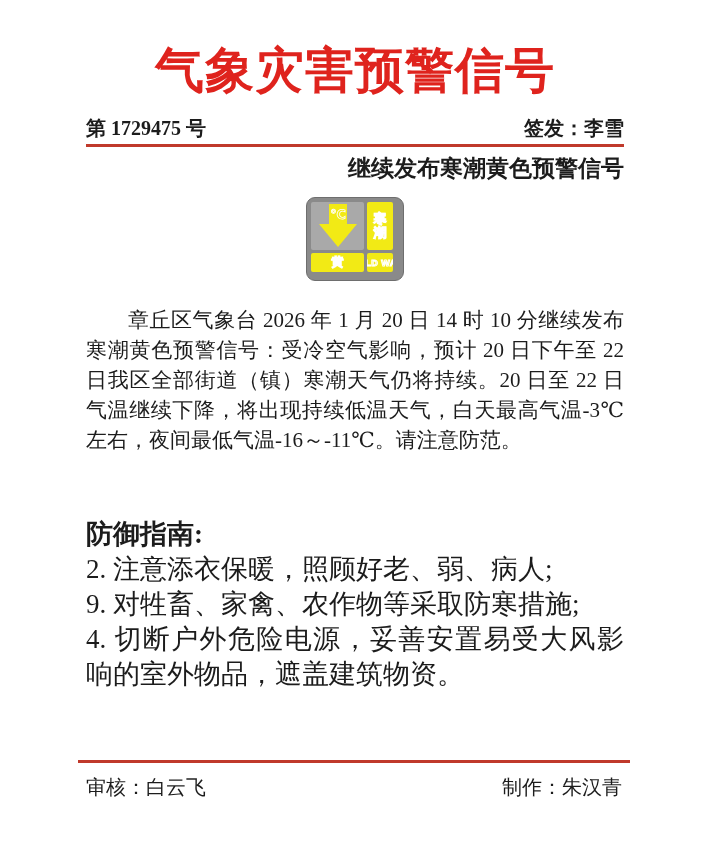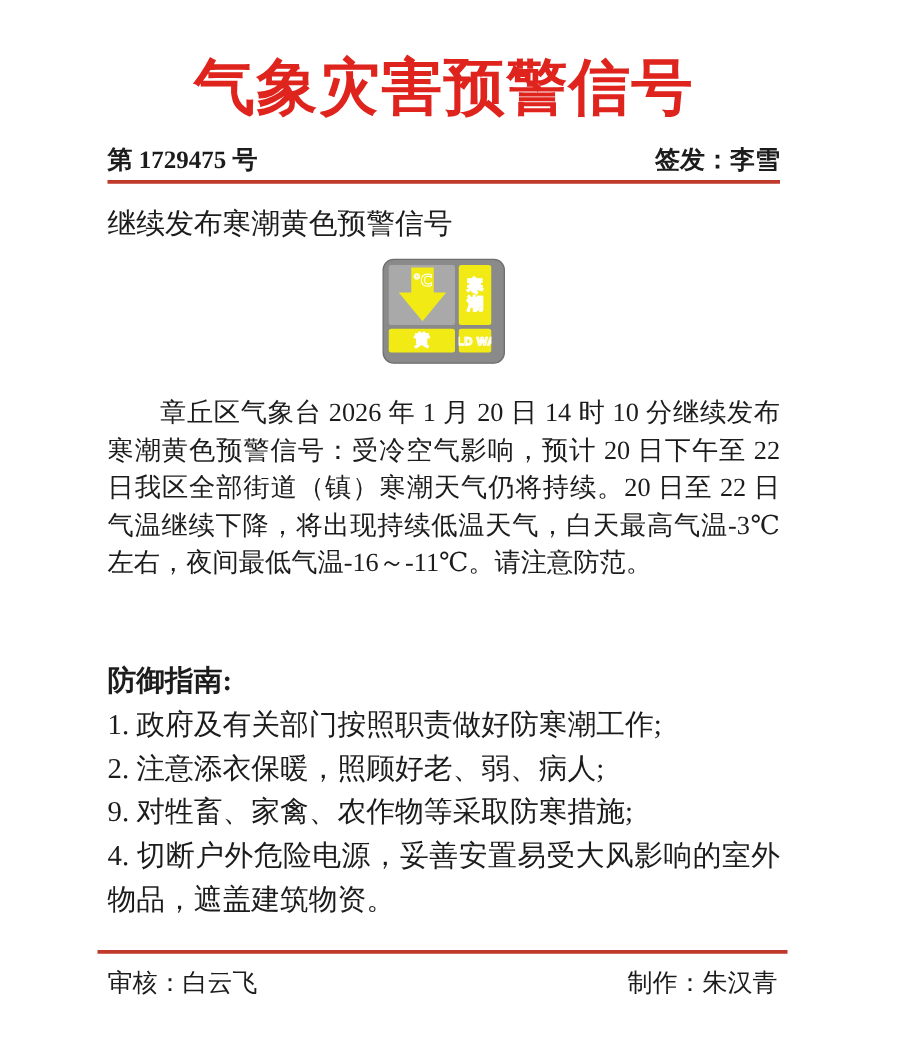--- a/index.html
+++ b/index.html
@@ -43,23 +43,23 @@
   .doc-number{font-weight:bold;}
   .issued-by{font-weight:bold;}
 
   .red-rule{
     height:3px;
     background:var(--rule-red);
     margin-top:4px;
   }
 
   .subtitle{
-    margin-top:18px;
-    text-align:left;
-    font-weight:normal;
+    margin-top:8px;
+    text-align:right;
+    font-weight:bold;
     font-size:23px;
     line-height:28px;
   }
 
   
   .warn-icon{
     width:88px;height:74px;
     margin:14px auto 0;
     background:var(--icon-frame);
     border:1px solid #6e6e6e;
@@ -89,21 +89,21 @@
   .cell-en{font-size:9px;letter-spacing:0.5px;white-space:nowrap;}
 
   .body-paragraph{
     margin:24px 0 0 0;
     font-size:21px;
     line-height:30px;
     text-align:justify;
     text-indent:2em;
   }
 
-  .guide{margin-top:62px;font-size:23px;line-height:35px;}
+  .guide{margin-top:62px;font-size:27px;line-height:35px;}
   .guide-heading{font-weight:bold;}
   .guide-item{text-align:justify;}
 
   .footer{
     position:absolute;
     left:78px;right:78px;top:760px;
   }
   .footer-rule{height:3px;background:var(--rule-red);}
   .footer-row{
     display:flex;justify-content:space-between;
@@ -141,21 +141,20 @@
         <span>潮</span>
       </div>
       <div class="warn-cell cell-yellow cell-level hollow-text">黄</div>
       <div class="warn-cell cell-yellow cell-en hollow-text">COLD WAVE</div>
     </div>
 
     <p class="body-paragraph">章丘区气象台 2026 年 1 月 20 日 14 时 10 分继续发布寒潮黄色预警信号：受冷空气影响，预计 20 日下午至 22 日我区全部街道（镇）寒潮天气仍将持续。20 日至 22 日气温继续下降，将出现持续低温天气，白天最高气温-3℃左右，夜间最低气温-16～-11℃。请注意防范。</p>
 
     <div class="guide">
       <div class="guide-heading">防御指南:</div>
-      <div class="guide-item">1. 政府及有关部门按照职责做好防寒潮工作;</div>
       <div class="guide-item">2. 注意添衣保暖，照顾好老、弱、病人;</div>
       <div class="guide-item">9. 对牲畜、家禽、农作物等采取防寒措施;</div>
       <div class="guide-item">4. 切断户外危险电源，妥善安置易受大风影响的室外物品，遮盖建筑物资。</div>
     </div>
   </div>
 
   <div class="footer">
     <div class="footer-rule"></div>
     <div class="footer-row">
       <span>审核：白云飞</span>

